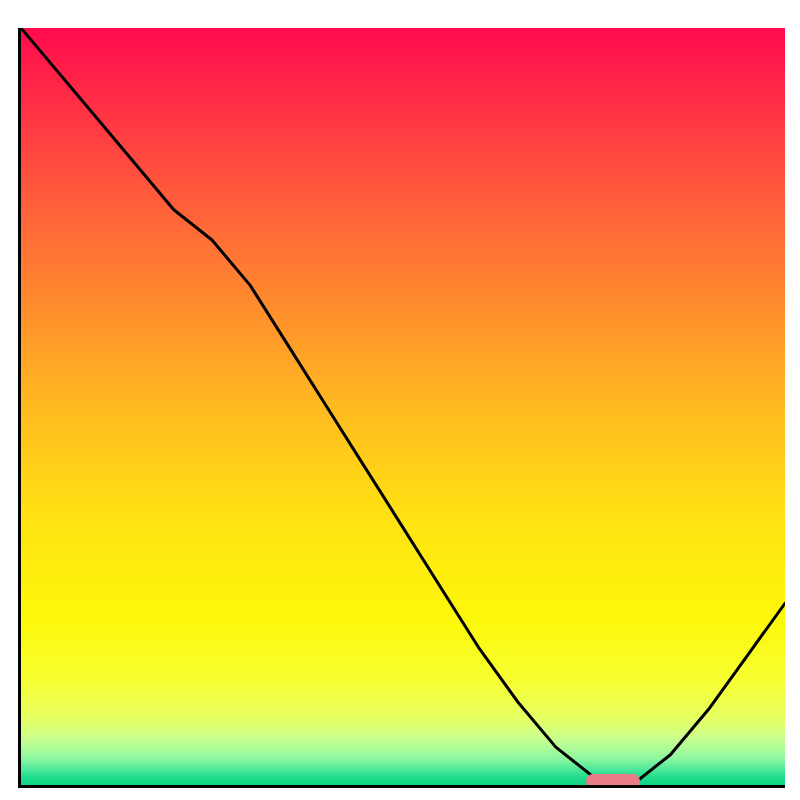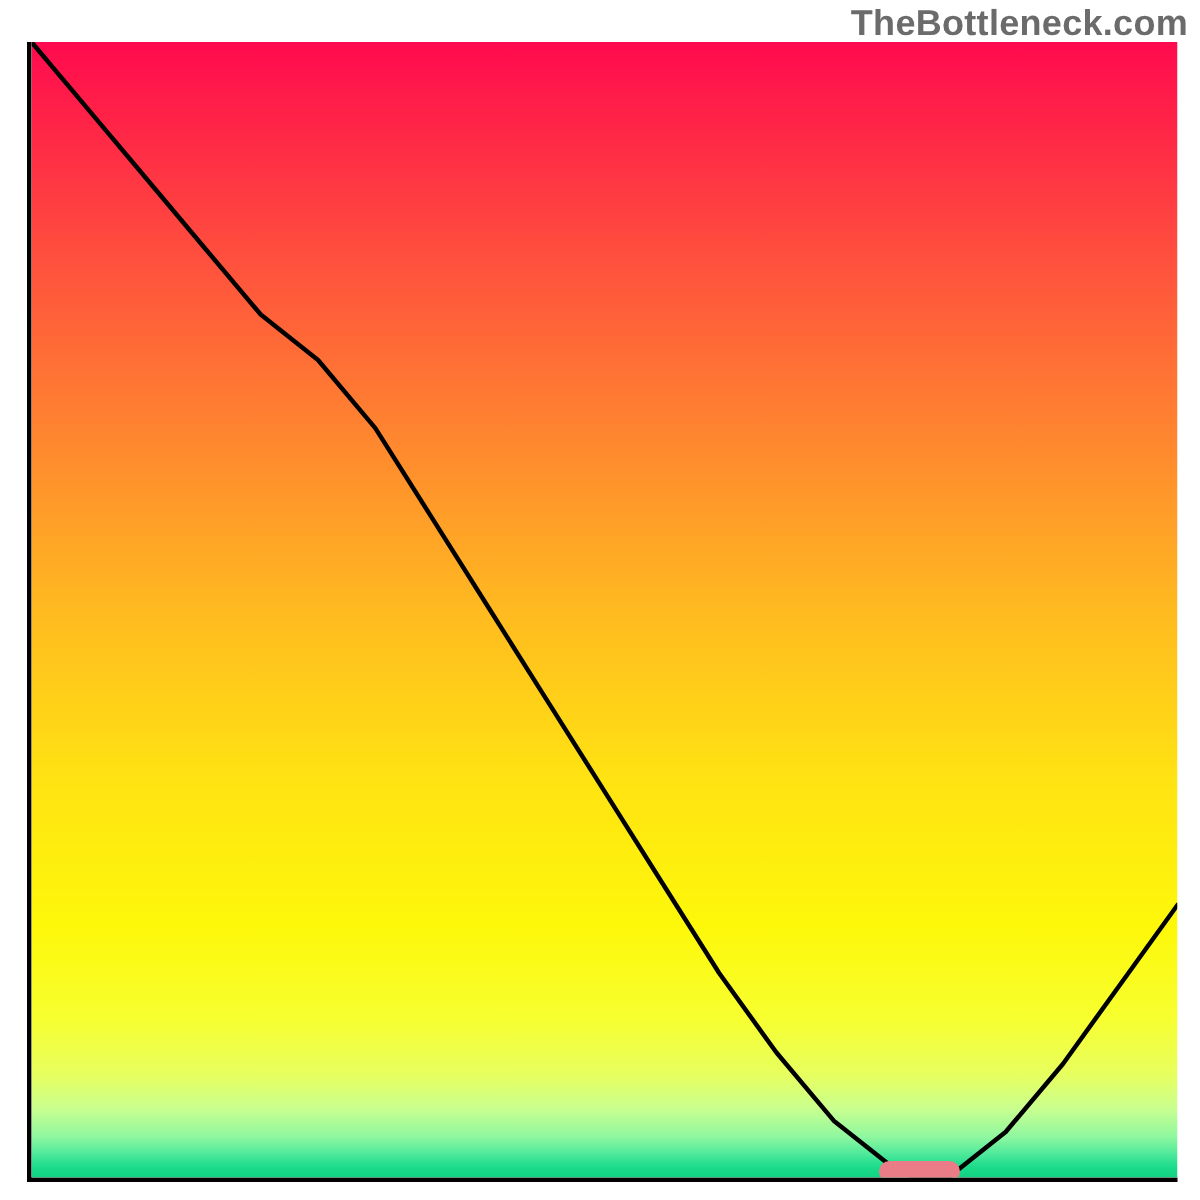--- a/index.html
+++ b/index.html
@@ -73,21 +73,20 @@
     height: 14px;
     background: #e97c87;
     border-radius: 7px;
   }
 </style>
 </head>
 <body>
 
 <div class="canvas">
 
-  <div class="watermark">TheBottleneck.com</div>
 
   <div class="plot-area">
     <div class="gradient"></div>
 
     <svg class="curve" viewBox="0 0 764 757" preserveAspectRatio="none">
       <path d="M0.0 0.0 L38.2 45.4 L76.4 90.8 L114.6 136.3 L152.8 181.7 L191.0 212.0 L229.2 257.4 L267.4 317.9 L305.6 378.5 L343.8 439.1 L382.0 499.6 L420.2 560.2 L458.4 620.7 L496.6 673.7 L534.8 719.1 L573.0 749.4 L588.3 757.0 L611.2 757.0 L649.4 726.7 L687.6 681.3 L725.8 628.3 L764.0 575.3"></path>
     </svg>
 
     <div class="marker" style="left: 565.36px; width: 53.48px; top: 746px; background: rgb(233, 124, 135);"></div>
   </div>

